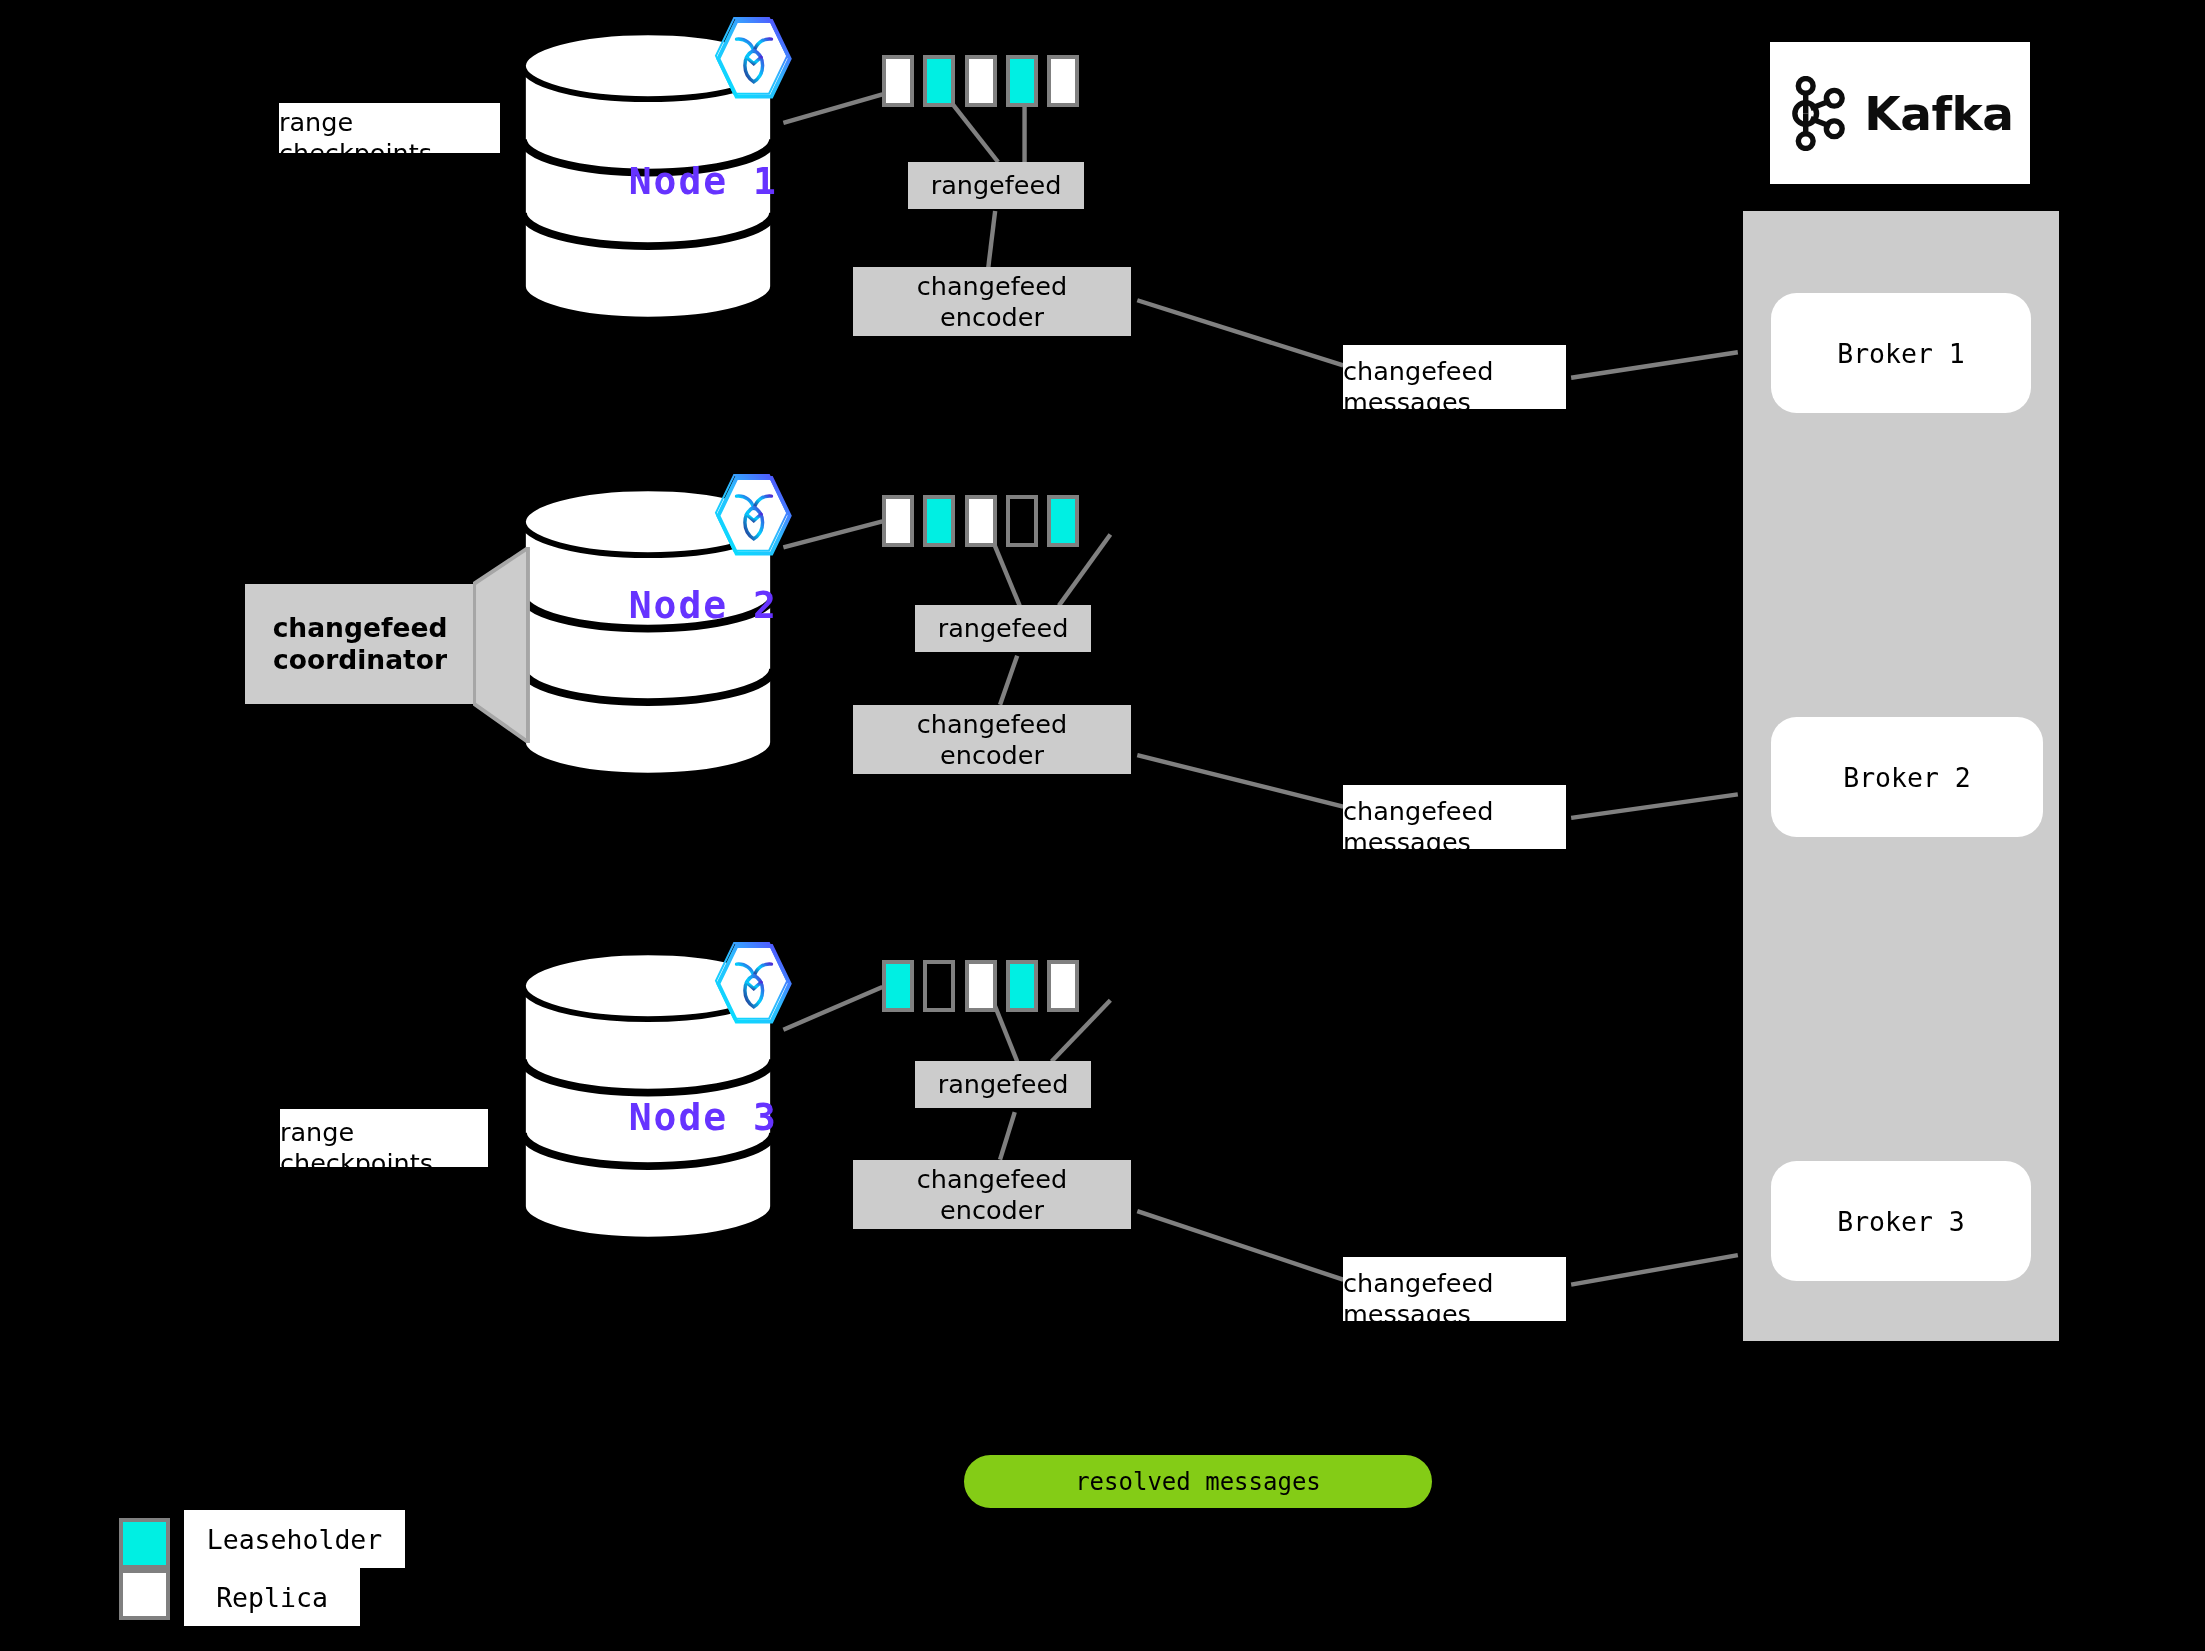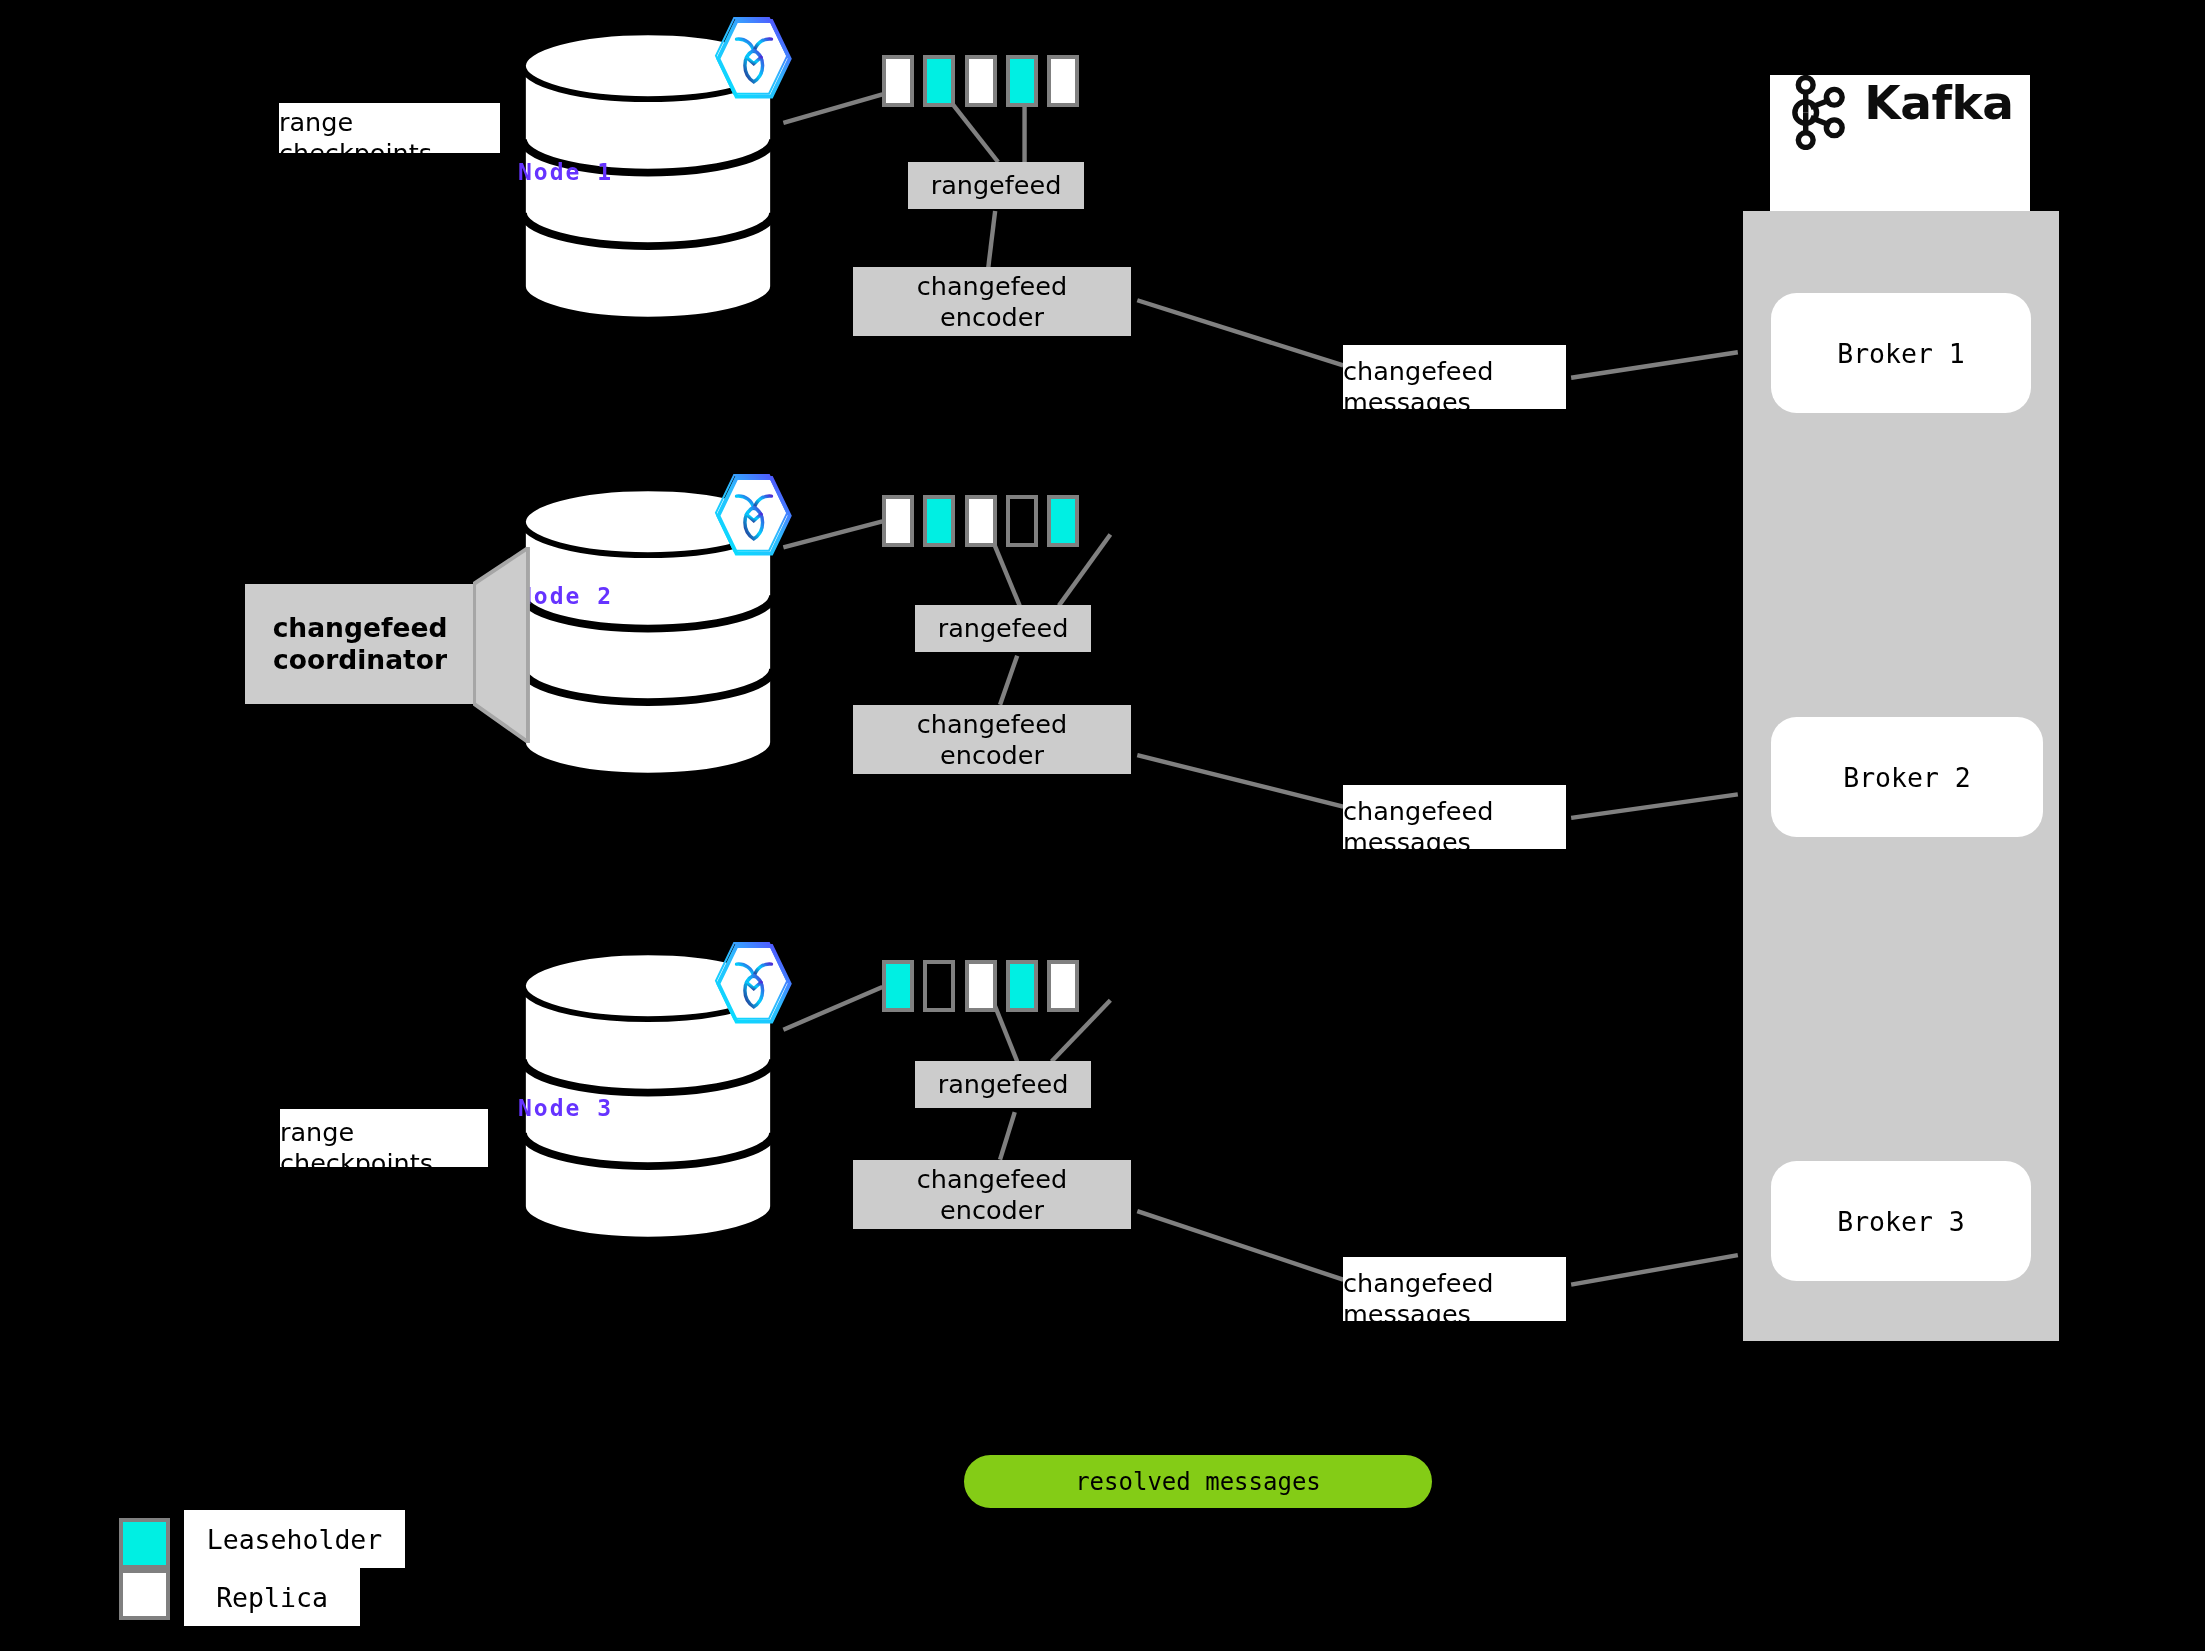--- a/index.html
+++ b/index.html
@@ -25,25 +25,25 @@
   
   .cyl {
     position: absolute;
     width: 260px;
     height: 294px;
   }
   .cyl svg { display:block; width:100%; height:100%; }
   .node-label {
     position: absolute;
     width: 100%;
-    text-align: left;
+    text-align: right;
     color: #6633ff;
     font-family: "DejaVu Sans Mono", monospace;
     font-weight: bold;
-    font-size: 23px;
+    font-size: 38px;
     letter-spacing: 2px;
     pointer-events: none;
   }
 
   
   .crdb-badge { position: absolute; width: 86px; height: 86px; }
   .crdb-badge svg { display:block; width:100%; height:100%; }
 
   
   .range-row { position: absolute; display: flex; gap: 9.3px; }
@@ -108,24 +108,23 @@
   .coordinator-wedge svg { display:block; }
 
   
   .lines { position: absolute; left: 0; top: 0; width: 2205px; height: 1652px; pointer-events: none; }
 
   
   .kafka-logo-box {
     position: absolute;
     background: #ffffff;
     display: flex;
-    align-items: flex-start;
+    align-items: center;
     justify-content: center;
     gap: 12.7px;
-    margin-top: 33px;
   }
   .kafka-mark { width: 65px; height: 75px; }
   .kafka-mark svg { display:block; width:100%; height:100%; }
   .kafka-word {
     font-family: "DejaVu Sans", sans-serif;
     font-weight: bold;
     font-size: 47px;
     color: #0d0d0d;
     letter-spacing: -0.5px;
   }

